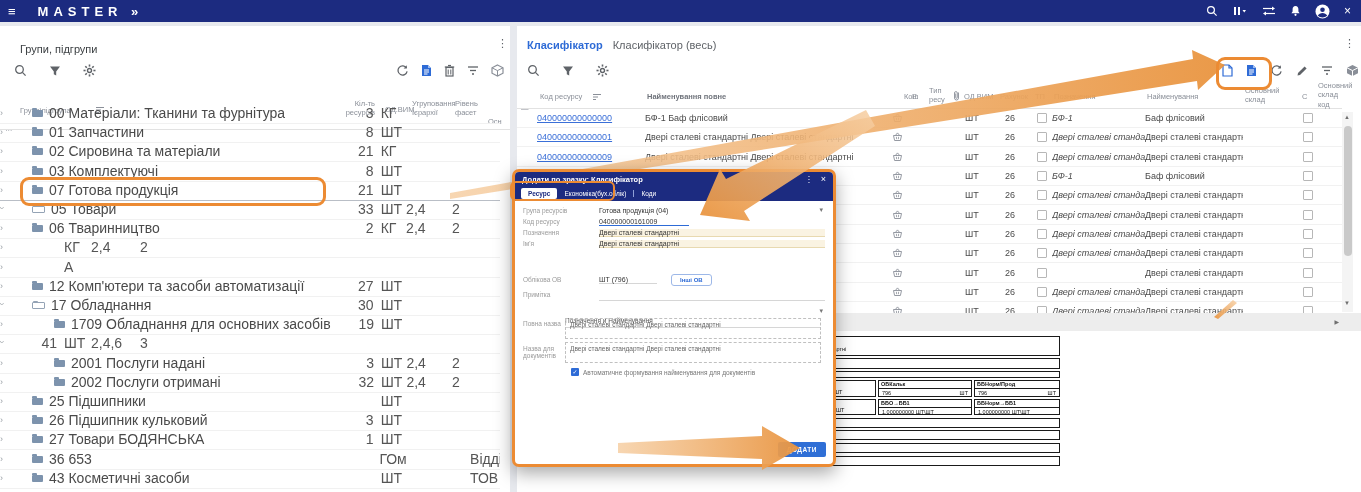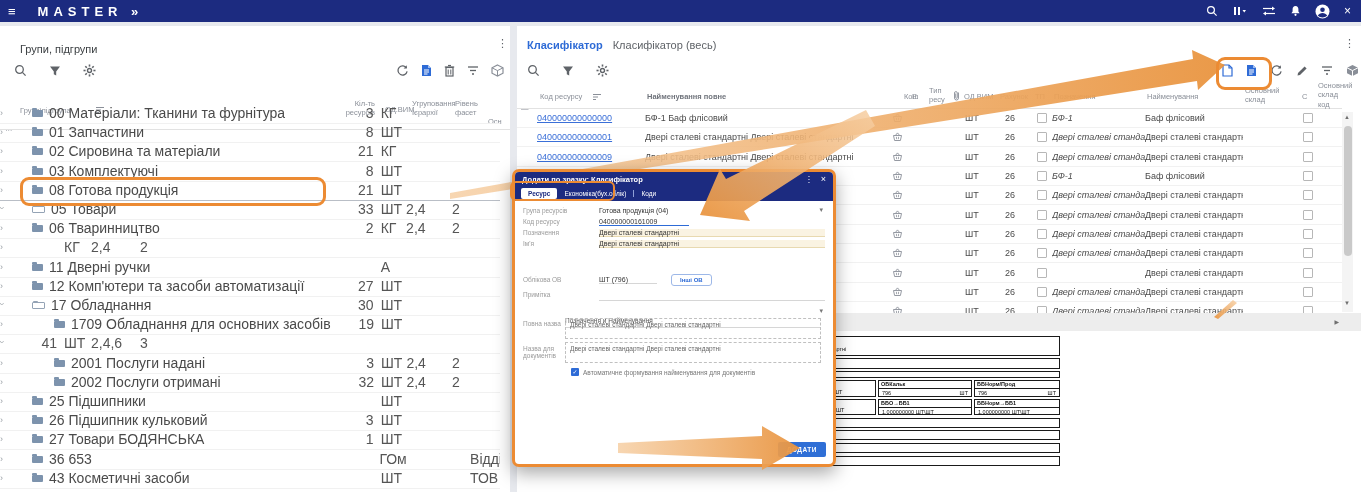--- a/index.html
+++ b/index.html
@@ -291,21 +291,21 @@
         <span class="lc-count">8</span>
         <span class="lc-unit">ШТ</span>
         <span class="lc-grp"></span>
         <span class="lc-fac"></span>
         <span class="lc-main"></span>
       </div>
     <div class="lrow lvl0" style="top:77px;border-bottom:1px solid #b9bec6;">
         <span class="chev closed"></span>
         <span class="lc-name" style="width:321px">
           <span class="folder"></span>
-          <span>08 Готова продукція</span>
+          <span>07 Готова продукція</span>
         </span>
         <span class="lc-count">21</span>
         <span class="lc-unit">ШТ</span>
         <span class="lc-grp"></span>
         <span class="lc-fac"></span>
         <span class="lc-main"></span>
       </div>
     <div class="lrow lvl0" style="top:96px">
         <span class="chev open"></span>
         <span class="lc-name" style="width:321px">
@@ -333,24 +333,20 @@
     <div class="lrow lvl0" style="top:134px">
         <span class="chev closed"></span>
         <span class="lc-count"></span>
         <span class="lc-unit">КГ</span>
         <span class="lc-grp">2,4</span>
         <span class="lc-fac">2</span>
         <span class="lc-main"></span>
       </div>
     <div class="lrow lvl0" style="top:154px">
         <span class="chev closed"></span>
-        <span class="lc-name" style="width:321px">
-          <span class="folder"></span>
-          <span>11 Дверні ручки</span>
-        </span>
         <span class="lc-count"></span>
         <span class="lc-unit">А</span>
         <span class="lc-grp"></span>
         <span class="lc-fac"></span>
         <span class="lc-main"></span>
       </div>
     <div class="lrow lvl0" style="top:173px">
         <span class="chev closed"></span>
         <span class="lc-name" style="width:321px">
           <span class="folder"></span>

